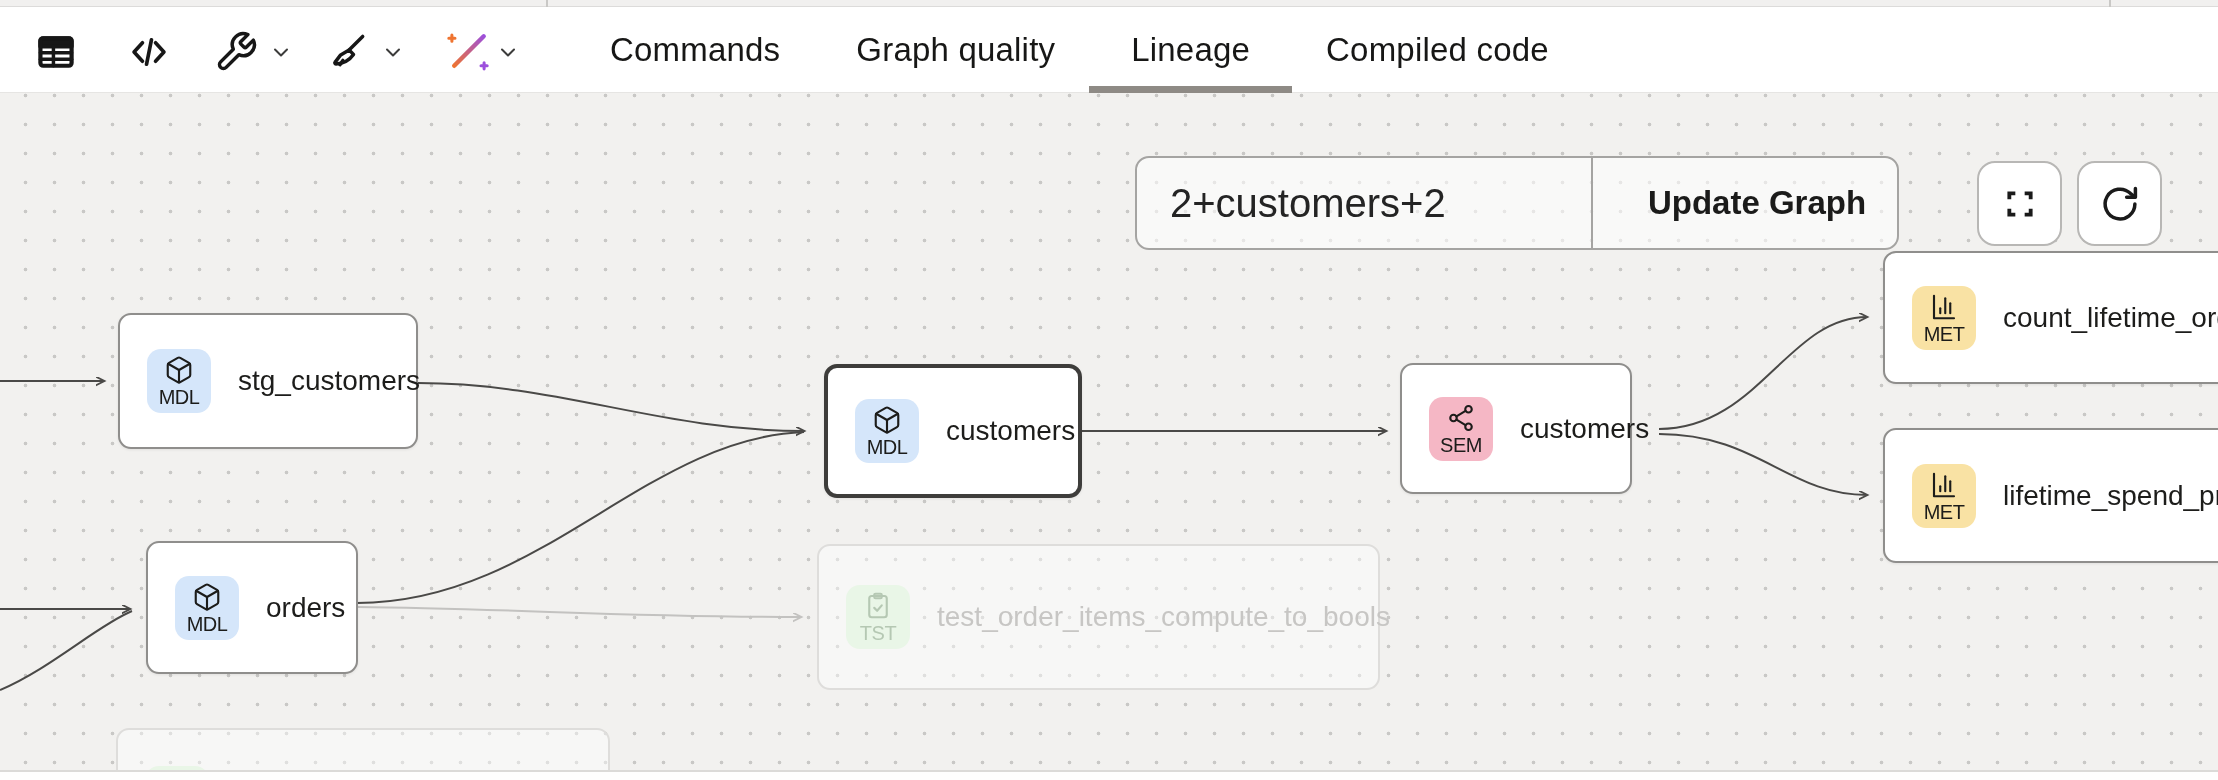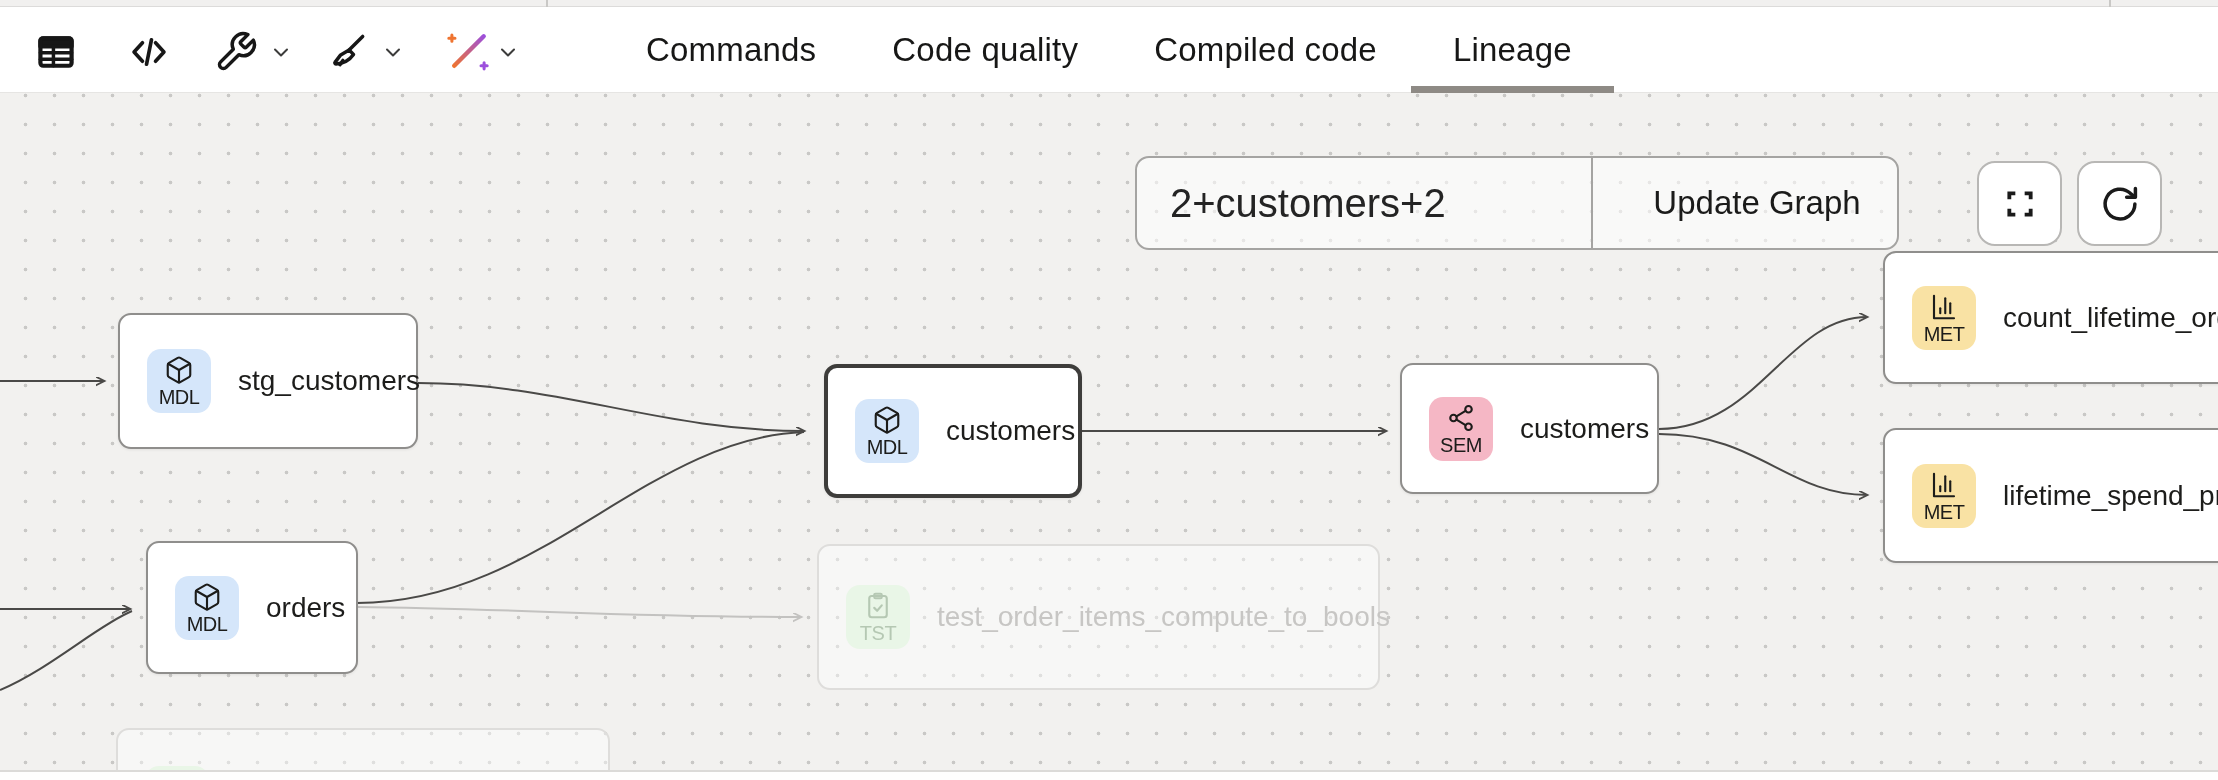--- a/index.html
+++ b/index.html
@@ -8,21 +8,21 @@
 
   
   #topstrip { position:absolute; left:0; top:0; width:2218px; height:7px; background:#f1f0ef; border-bottom:1px solid #dcdbda; z-index:60; }
   .topstrip-tick { position:absolute; top:0; width:2px; height:7px; background:#c9c8c6; }
   #header { position:absolute; left:0; top:7px; width:2218px; height:86px; background:#ffffff; border-bottom:1px solid #e6e5e3; z-index:55; }
 
   .tool { position:absolute; top:22px; width:46px; height:46px; display:flex; align-items:center; justify-content:center; cursor:pointer; }
   .tool svg { display:block; }
   .chev { position:absolute; top:32px; width:26px; height:26px; display:flex; align-items:center; justify-content:center; cursor:pointer; }
 
-  #tabs { position:absolute; left:646px; top:0; height:85px; display:flex; gap:76px; align-items:flex-start; }
+  #tabs { position:absolute; left:610px; top:0; height:85px; display:flex; gap:76px; align-items:flex-start; }
   .tab { position:relative; height:85px; display:flex; align-items:center; font-size:33px; font-weight:500; color:#171716; letter-spacing:0.2px; cursor:pointer; white-space:nowrap; }
   .tab.active::after { content:""; position:absolute; left:-42px; right:-42px; bottom:-1px; height:7px; background:#8e8a85; }
 
   
   #graph { position:absolute; left:0; top:93px; width:2218px; height:677px; overflow:hidden;
            background-color:#f2f1ef;
            background-image:radial-gradient(circle, #c9c8c6 1.7px, transparent 2.1px);
            background-size:29px 29px; background-position:11px 17px; }
   #edges { position:absolute; left:0; top:0; z-index:5; }
 
@@ -44,21 +44,21 @@
   .node-label span { display:block; }
   .node.faded .node-label { color:#c7c6c4; }
 
   
   #query-group { position:absolute; left:1135px; top:63px; width:764px; height:94px; z-index:30;
                  background:rgba(255,255,255,0.55); border:2px solid #a5a4a2; border-radius:14px;
                  display:flex; align-items:stretch; }
   #query-input { width:454px; border:none; outline:none; background:transparent; font-family:Liberation Sans, sans-serif;
                  font-size:40px; color:#242424; padding:0 0 0 33px; border-radius:14px 0 0 14px; }
   #query-divider { width:2px; background:#a5a4a2; }
-  #update-btn { flex:1; display:flex; align-items:center; justify-content:center; font-size:33px; font-weight:400; color:#1b1b1a; cursor:pointer; border-radius:0 14px 14px 0;padding-left:24px; }
+  #update-btn { flex:1; display:flex; align-items:center; justify-content:center; font-size:33px; font-weight:700; color:#1b1b1a; cursor:pointer; border-radius:0 14px 14px 0;padding-left:24px; }
 
   .sq-btn { position:absolute; top:68px; width:85px; height:85px; background:#ffffff; border:2px solid #b8b7b5; border-radius:18px;
             display:flex; align-items:center; justify-content:center; z-index:30; cursor:pointer; }
 
   
   #footer { position:absolute; left:0; bottom:0; width:2218px; height:10px; background:#fefefe; border-top:2px solid #dbdad8; z-index:50; }
 </style>
 </head>
 <body>
 
@@ -127,23 +127,23 @@
       </svg>
     </div>
     <div class="chev" style="left:495px;">
       <svg width="24" height="24" viewBox="0 0 24 24" fill="none" stroke="#3c3c3b" stroke-width="2" stroke-linecap="round" stroke-linejoin="round">
         <polyline points="6,9.5 12,15.5 18,9.5"></polyline>
       </svg>
     </div>
 
     <div id="tabs">
       <div class="tab">Commands</div>
-      <div class="tab">Code quality</div>
+      <div class="tab">Graph quality</div>
+      <div class="tab active">Lineage</div>
       <div class="tab">Compiled code</div>
-      <div class="tab active">Lineage</div>
     </div>
   </div>
 
   <div id="graph">
 
     <svg id="edges" width="2218" height="677" viewBox="0 0 2218 677">
       <defs>
         <marker id="arrow" markerWidth="12" markerHeight="12" refX="8.5" refY="4.5" orient="auto" markerUnits="userSpaceOnUse">
           <path d="M0,0 L9,4.5 L0,9" fill="none" stroke="#4a4947" stroke-width="1.8"></path>
         </marker>
@@ -222,21 +222,21 @@
           <path d="M3.3 7 12 12l8.7-5"></path>
             <path d="M12 22V12"></path>
         </svg>
         <div class="badge-text">MDL</div>
       </div>
       <div class="node-label">
           <span>customers</span>
         </div>
     </div>
 
-    <div class="node" style="left:1400px; top:270px; width:259px; height:131px;">
+    <div class="node" style="left:1400px; top:270px; width:232px; height:131px;">
       <div class="badge sem">
         <svg width="30" height="30" viewBox="0 0 24 24" fill="none" stroke="#1c1c1a" stroke-width="1.7" stroke-linecap="round" stroke-linejoin="round">
           <circle cx="18" cy="5" r="2.6"></circle>
             <circle cx="6" cy="12" r="2.6"></circle>
             <circle cx="18" cy="19" r="2.6"></circle>
           <line x1="8.4" y1="10.7" x2="15.6" y2="6.3"></line>
             <line x1="8.4" y1="13.3" x2="15.6" y2="17.7"></line>
         </svg>
         <div class="badge-text">SEM</div>
       </div>

